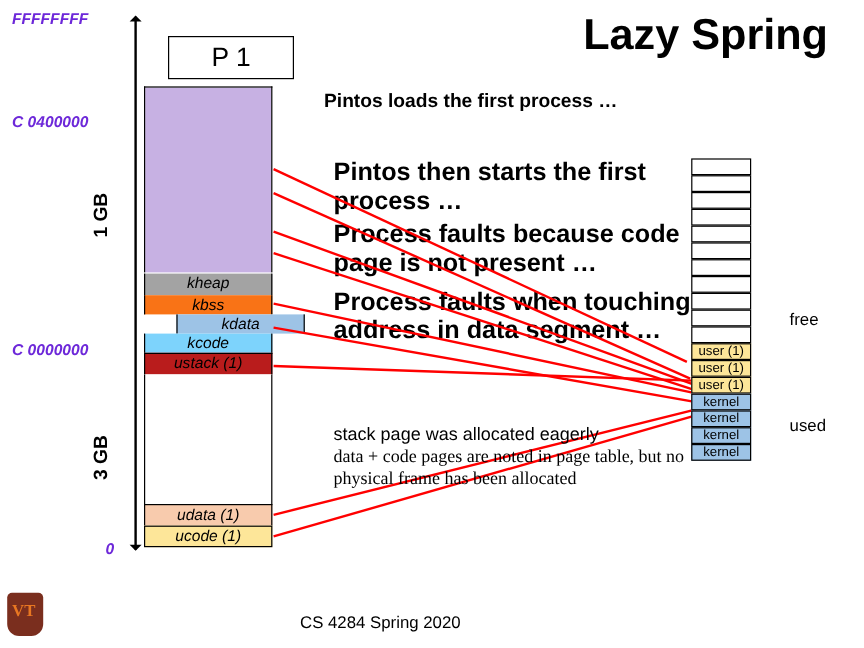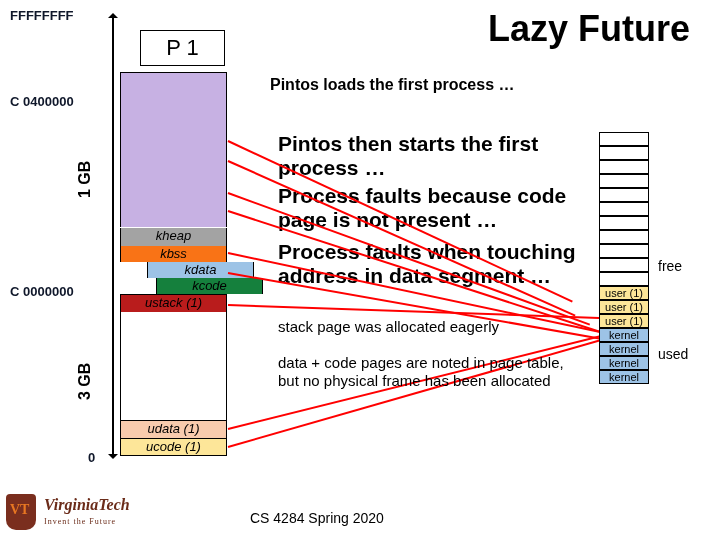--- a/index.html
+++ b/index.html
@@ -16,27 +16,28 @@
     top: 8px;
     right: 30px;
     font-size: 36px;
     font-weight: bold;
     color: #000;
   }
   .addr-label {
     position: absolute;
     font-size: 13px;
     font-weight: bold;
-    color: #0f172a;
+    color: #6d28d9;
+    font-style: italic;
   }
   .col-header {
     position: absolute;
     top: 30px;
     left: 140px;
-    width: 85px;
+    width: 105px;
     text-align: center;
     font-size: 22px;
     color: #000;
     border: 1px solid #000;
     padding: 4px 16px;
   }
   
   .vbox {
     position: absolute;
     left: 120px;
@@ -50,21 +51,21 @@
     width: 107px;
     font-size: 13px;
     font-style: italic;
     text-align: center;
     border-left: 1px solid #000;
     border-right: 1px solid #000;
   }
   .kheap { top: 228px; height: 18px; background: #a3a3a3; }
   .kbss  { top: 246px; height: 16px; background: #f97316; }
   .kdata { top: 262px; height: 16px; background: #9dc3e6; margin-left: 27px; }
-  .kcode { top: 278px; height: 16px; background: #15803d; margin-left: 36px; }
+  .kcode { top: 278px; height: 16px; background: #7dd3fc; }
   .ustack{ top: 294px; height: 18px; background: #b91c1c; border-top:1px solid #000;}
   .ugap  {
     position: absolute;
     left: 120px; top: 312px; width: 107px; height: 108px;
     background: #fff;
     border-left:1px solid #000; border-right:1px solid #000;
   }
   .udata { position:absolute; left:120px; top:420px; width:107px; height:18px; background:#f8cbad; font-size:13px; font-style:italic; text-align:center; border:1px solid #000; border-bottom:none;}
   .ucode { position:absolute; left:120px; top:438px; width:107px; height:18px; background:#fde699; font-size:13px; font-style:italic; text-align:center; border:1px solid #000;}
   
@@ -108,32 +109,33 @@
     width: 300px;
     line-height: 1.15;
   }
   .plain {
     position: absolute;
     left: 278px;
     font-size: 15px;
     color: #000;
     width: 310px;
     line-height: 1.2;
+    margin-top: 36px;
   }
   
   .redline {
     position: absolute;
     height: 2px;
     background: #f00;
     transform-origin: left center;
   }
   
   .frame {
     position: absolute;
-    left: 599px;
+    left: 576px;
     width: 50px;
     height: 14px;
     font-size: 11px;
     text-align: center;
     border: 1px solid #000;
     line-height: 13px;
   }
   .side-label {
     position: absolute;
     left: 658px;
@@ -174,21 +176,21 @@
     vertical-align: middle;
     margin-left:4px;
     line-height:0.9;
   }
   .vtext .l1 { font-size:16px; font-style:italic; color:#6b2c1a; font-weight:bold;}
   .vtext .l2 { font-size:8px; letter-spacing:1px; color:#6b2c1a;}
 </style>
 </head>
 <body>
 
-<div class="title">Lazy Future</div>
+<div class="title">Lazy Spring</div>
 
 <div class="addr-label" style="top:8px; left:10px;">FFFFFFFF</div>
 <div class="addr-label" style="top:94px; left:10px;">C 0400000</div>
 <div class="addr-label" style="top:284px; left:10px;">C 0000000</div>
 <div class="addr-label" style="top:450px; left:88px;">0</div>
 
 <div class="axis"></div>
 
 <div class="gb-label" style="top:198px; left:76px;">1 GB</div>
 <div class="gb-label" style="top:400px; left:76px;">3 GB</div>
@@ -215,21 +217,21 @@
 <div class="redline" style="top:160px; left:228px; width:380px; transform:rotate(24deg);"></div>
 <div class="redline" style="top:192px; left:228px; width:385px; transform:rotate(20deg);"></div>
 <div class="redline" style="top:210px; left:228px; width:390px; transform:rotate(18deg);"></div>
 <div class="redline" style="top:252px; left:228px; width:390px; transform:rotate(12deg);"></div>
 <div class="redline" style="top:272px; left:228px; width:390px; transform:rotate(10deg);"></div>
 <div class="redline" style="top:304px; left:228px; width:385px; transform:rotate(2deg);"></div>
 <div class="redline" style="top:428px; left:228px; width:400px; transform:rotate(-14deg);"></div>
 <div class="redline" style="top:446px; left:228px; width:400px; transform:rotate(-16deg);"></div>
 
 <div class="plain" style="top:318px;">stack page was allocated eagerly</div>
-<div class="plain" style="top:354px;">data + code pages are noted in page table, but no physical frame has been allocated</div>
+<div class="plain" style="top:336px;font-family:Liberation Serif, serif;">data + code pages are noted in page table, but no physical frame has been allocated</div>
 
 <div class="frame" style="top:132px;"></div>
 <div class="frame" style="top:146px;"></div>
 <div class="frame" style="top:160px;"></div>
 <div class="frame" style="top:174px;"></div>
 <div class="frame" style="top:188px;"></div>
 <div class="frame" style="top:202px;"></div>
 <div class="frame" style="top:216px;"></div>
 <div class="frame" style="top:230px;"></div>
 <div class="frame" style="top:244px;"></div>
@@ -243,17 +245,13 @@
 <div class="frame" style="top:356px; background:#9dc3e6;">kernel</div>
 <div class="frame" style="top:370px; background:#9dc3e6;">kernel</div>
 
 <div class="side-label" style="top:258px;">free</div>
 <div class="side-label" style="top:346px;">used</div>
 
 <div class="footer">CS 4284 Spring 2020</div>
 
 <div class="vtlogo">
   <span class="vtshield"></span>
-  <span class="vtext">
-    <span class="l1"><span>Virginia</span><span>Tech</span></span><br>
-    <span class="l2">Invent the Future</span>
-  </span>
 </div>
 
 </body></html>

